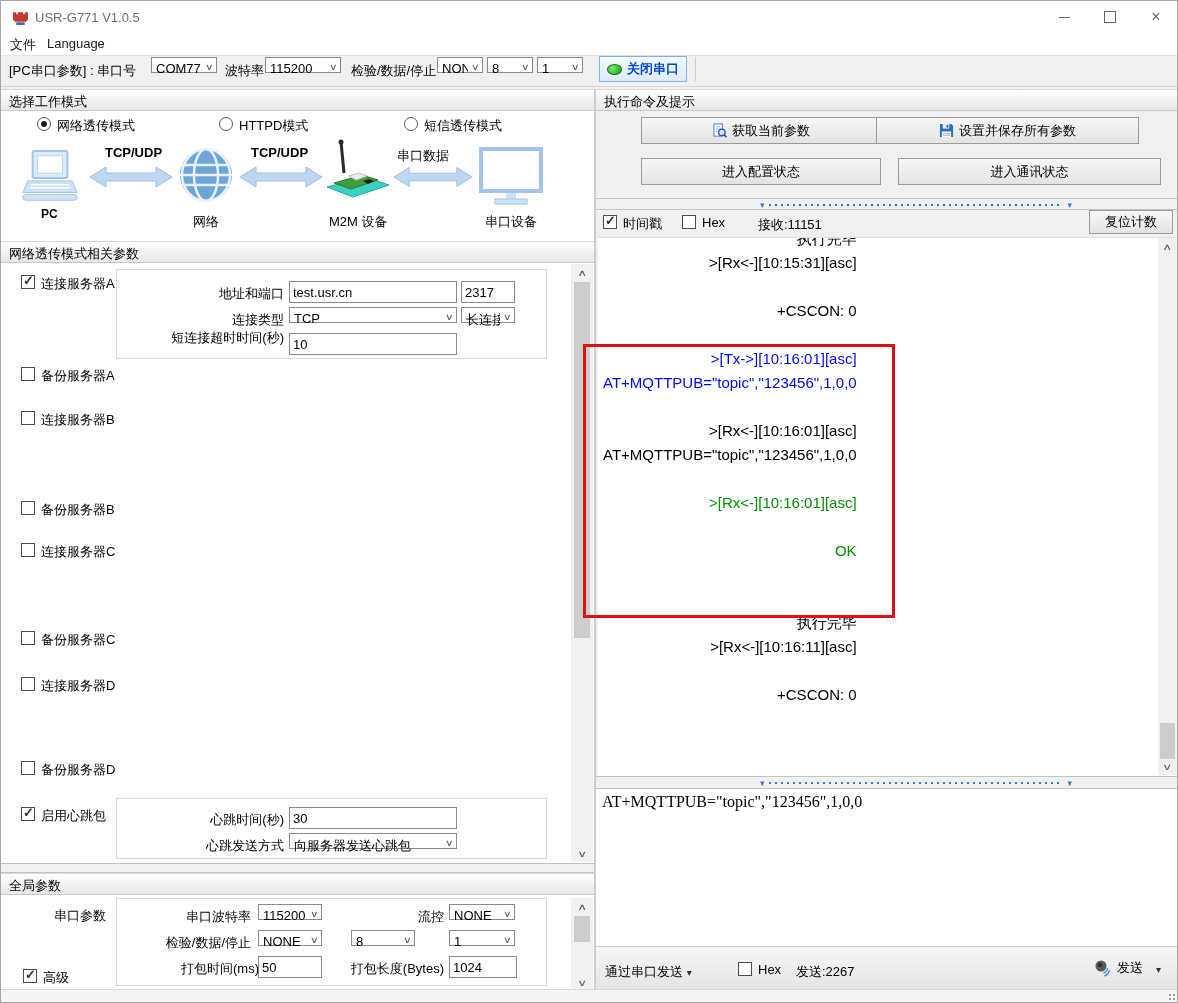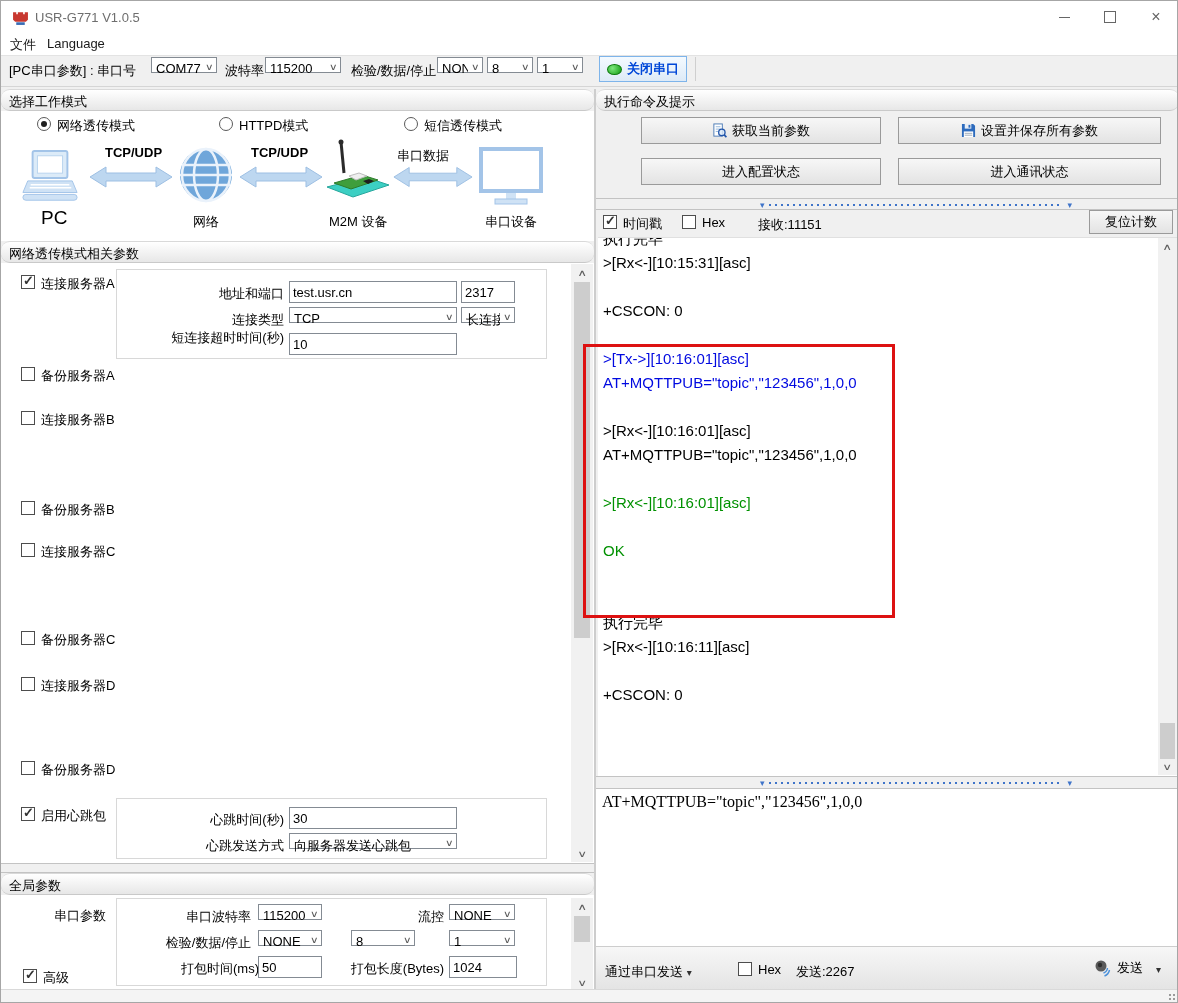--- a/index.html
+++ b/index.html
@@ -20,24 +20,24 @@
   .combo::after{content:"\2228";position:absolute;right:3px;top:4px;font-size:9px;color:#5a5a5a;transform:scaleX(1.3);}
   .txt{background:#fff;border:1px solid #848b93;box-sizing:border-box;height:22px;font-family:"Liberation Sans",sans-serif;font-size:13px;padding:0 3px;}
   .cb{width:14px;height:14px;background:#fff;border:1px solid #4d4d4d;box-sizing:border-box;}
   .cb.on::after{content:"\2713";position:absolute;left:1px;top:-3px;font-size:13px;font-weight:bold;color:#333;}
   .radio{width:14px;height:14px;background:#fff;border:1px solid #5a5a5a;border-radius:50%;box-sizing:border-box;}
   .radio.on::after{content:"";position:absolute;left:3px;top:3px;width:6px;height:6px;border-radius:50%;background:#1f1f1f;}
   .lbl{white-space:nowrap;}
   .btn{display:flex;align-items:center;justify-content:center;gap:5px;background:linear-gradient(#f7f7f7,#e3e3e3);
        border:1px solid #9a9a9a;box-sizing:border-box;font-size:13px;}
   .hdr{height:22px;background:linear-gradient(#ffffff,#e7e7e7);border-top:1px solid #d9d9d9;border-bottom:1px solid #c9c9c9;
-       box-sizing:border-box;padding:3px 0 0 8px;font-size:13px;border-radius:9px;}
+       box-sizing:border-box;padding:3px 0 0 8px;font-size:13px;}
   .groupbox{border:1px solid #d8d8d8;background:#fff;box-sizing:border-box;}
   .flabel{text-align:right;white-space:nowrap;}
-  .white{background:#fff;}
+  .white{background:#fff;text-align:right;}
   
   .vsb{width:22px;background:#f1f1f1;}
   .vsb .up,.vsb .dn{position:absolute;left:0;width:100%;height:17px;display:flex;align-items:center;justify-content:center;color:#5f5f5f;font-size:9px;}
   .vsb .up{top:0;} .vsb .dn{bottom:0;}
   .vsb .up::after{content:"\2227";transform:scaleX(1.5);} .vsb .dn::after{content:"\2228";transform:scaleX(1.5);}
   .vsb .thumb{position:absolute;left:3px;width:16px;background:#cdcdcd;}
   
   .hsplit{background:#f0f0f0;border-top:1px solid #c3c3c3;border-bottom:1px solid #c3c3c3;box-sizing:border-box;}
   .handle{position:absolute;top:4px;height:4px;display:flex;align-items:center;}
   .handle .dots{height:2px;flex:1;background-image:repeating-linear-gradient(90deg,#3f74c9 0 2px,transparent 2px 6px);}
@@ -143,21 +143,21 @@
   </svg>
   <div class="abs lbl" style="left:396px;top:146px">串口数据</div>
   <svg class="abs" style="left:392px;top:163px" width="80" height="26" viewBox="0 0 84 26">
     <polygon points="1,13 17,3 17,9 67,9 67,3 83,13 67,23 67,17 17,17 17,23" fill="#bdd7f0" stroke="#9dbfe3"></polygon>
   </svg>
   <svg class="abs" style="left:478px;top:146px" width="64" height="60" viewBox="0 0 64 60">
     <rect x="2" y="2" width="60" height="42" fill="#fff" stroke="#a3c4e8" stroke-width="4"></rect>
     <rect x="27" y="46" width="10" height="6" fill="#cfe2f5"></rect>
     <rect x="16" y="52" width="32" height="5" fill="#cfe2f5" stroke="#a3c4e8"></rect>
   </svg>
-  <div class="abs lbl" style="left:40px;top:206px;font-weight:normal;font-size:19px">PC</div>
+  <div class="abs lbl" style="left:40px;top:206px;font-weight:bold;font-size:12px">PC</div>
   <div class="abs lbl" style="left:192px;top:212px">网络</div>
   <div class="abs lbl" style="left:328px;top:212px;font-weight:normal">M2M 设备</div>
   <div class="abs lbl" style="left:484px;top:212px">串口设备</div>
 
   <div class="abs hdr" style="left:0;top:240px;width:593px">网络透传模式相关参数</div>
   <div class="abs white" style="left:0;top:262px;width:593px;height:600px"></div>
 
   <div class="abs cb on" style="left:20px;top:274px"></div>
   <div class="abs lbl" style="left:40px;top:274px">连接服务器A</div>
   <div class="abs groupbox" style="left:115px;top:268px;width:431px;height:90px"></div>
@@ -246,21 +246,21 @@
 
   <div class="abs btn" style="left:640px;top:116px;width:240px;height:27px">
     <svg width="15" height="15" viewBox="0 0 16 16">
       <rect x="2" y="1" width="9" height="13" fill="#fff" stroke="#4a7ab5"></rect>
       <path d="M4 4 h5 M4 6.5 h5 M4 9 h3" stroke="#8fb3d9" stroke-width="1"></path>
       <circle cx="10.5" cy="10" r="3.4" fill="rgba(220,235,250,.8)" stroke="#2255aa" stroke-width="1.4"></circle>
       <line x1="13" y1="12.6" x2="15.4" y2="15" stroke="#2255aa" stroke-width="1.8"></line>
     </svg>
     <span>获取当前参数</span>
   </div>
-  <div class="abs btn" style="left:897px;top:116px;width:263px;height:27px">
+  <div class="abs btn" style="left:875px;top:116px;width:263px;height:27px">
     <svg width="15" height="15" viewBox="0 0 16 16">
       <path d="M1 1 h12 l2 2 v12 H1 Z" fill="#2d6bbd"></path>
       <rect x="4" y="1" width="7" height="5" fill="#e8eef6"></rect>
       <rect x="8" y="2" width="2" height="3" fill="#2d6bbd"></rect>
       <rect x="3" y="9" width="10" height="6" fill="#fff"></rect>
       <path d="M4 11 h8 M4 13 h8" stroke="#9aa7b8"></path>
     </svg>
     <span>设置并保存所有参数</span>
   </div>
   <div class="abs btn" style="left:640px;top:157px;width:240px;height:27px">进入配置状态</div>

